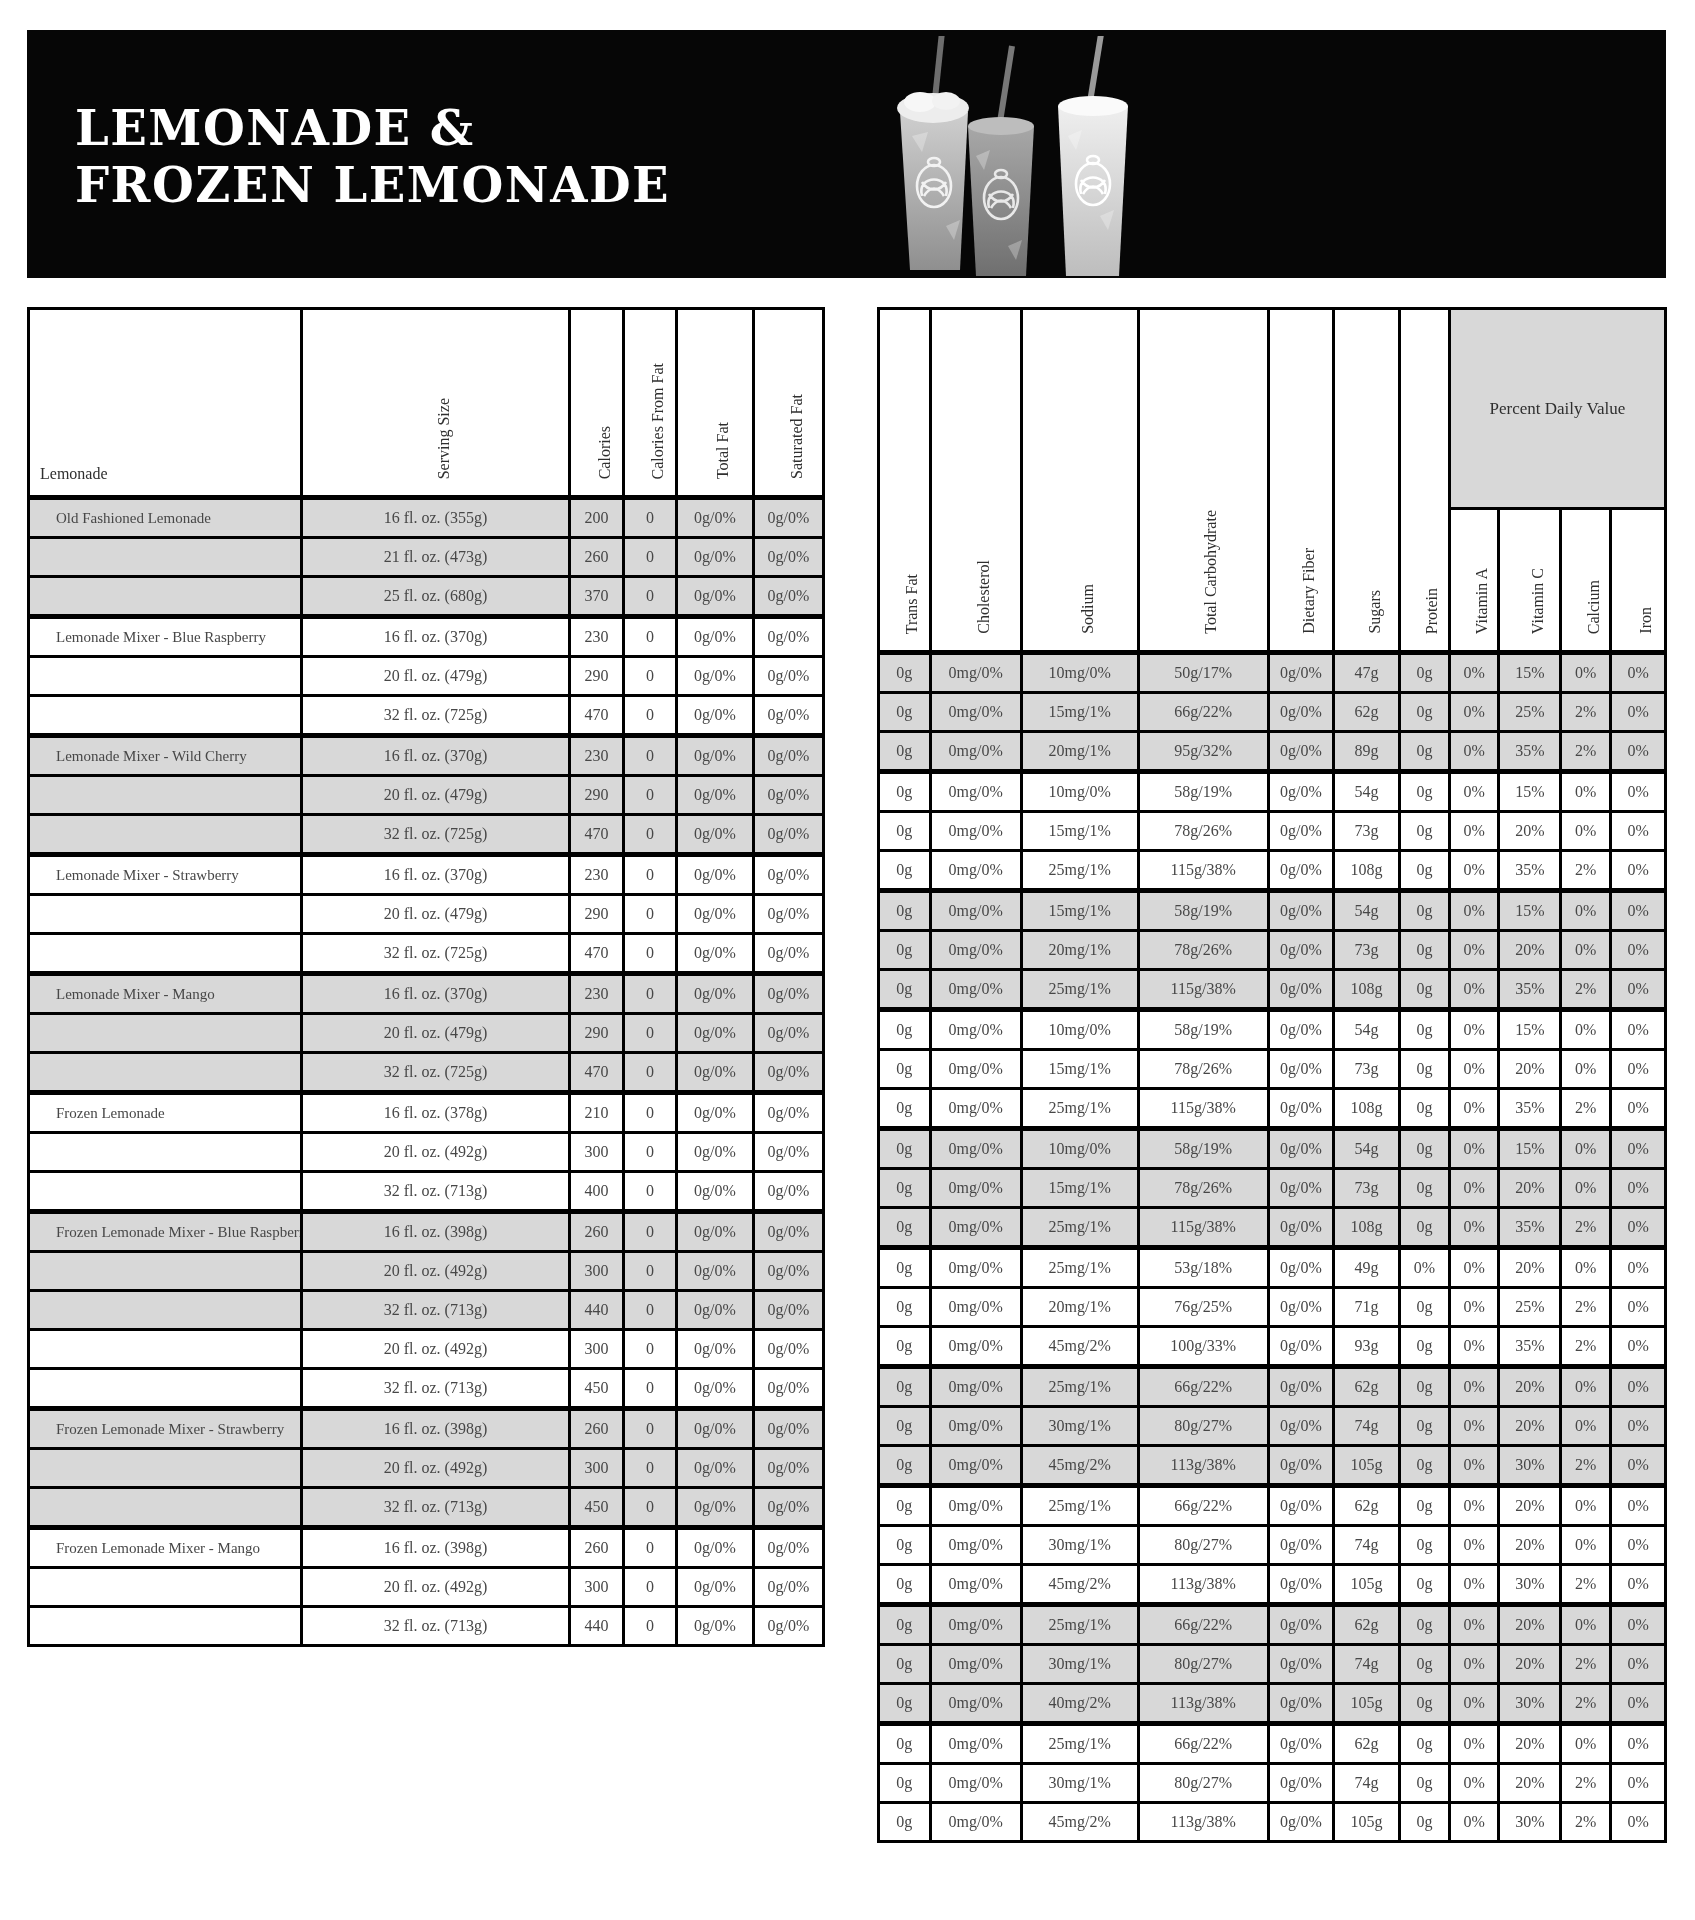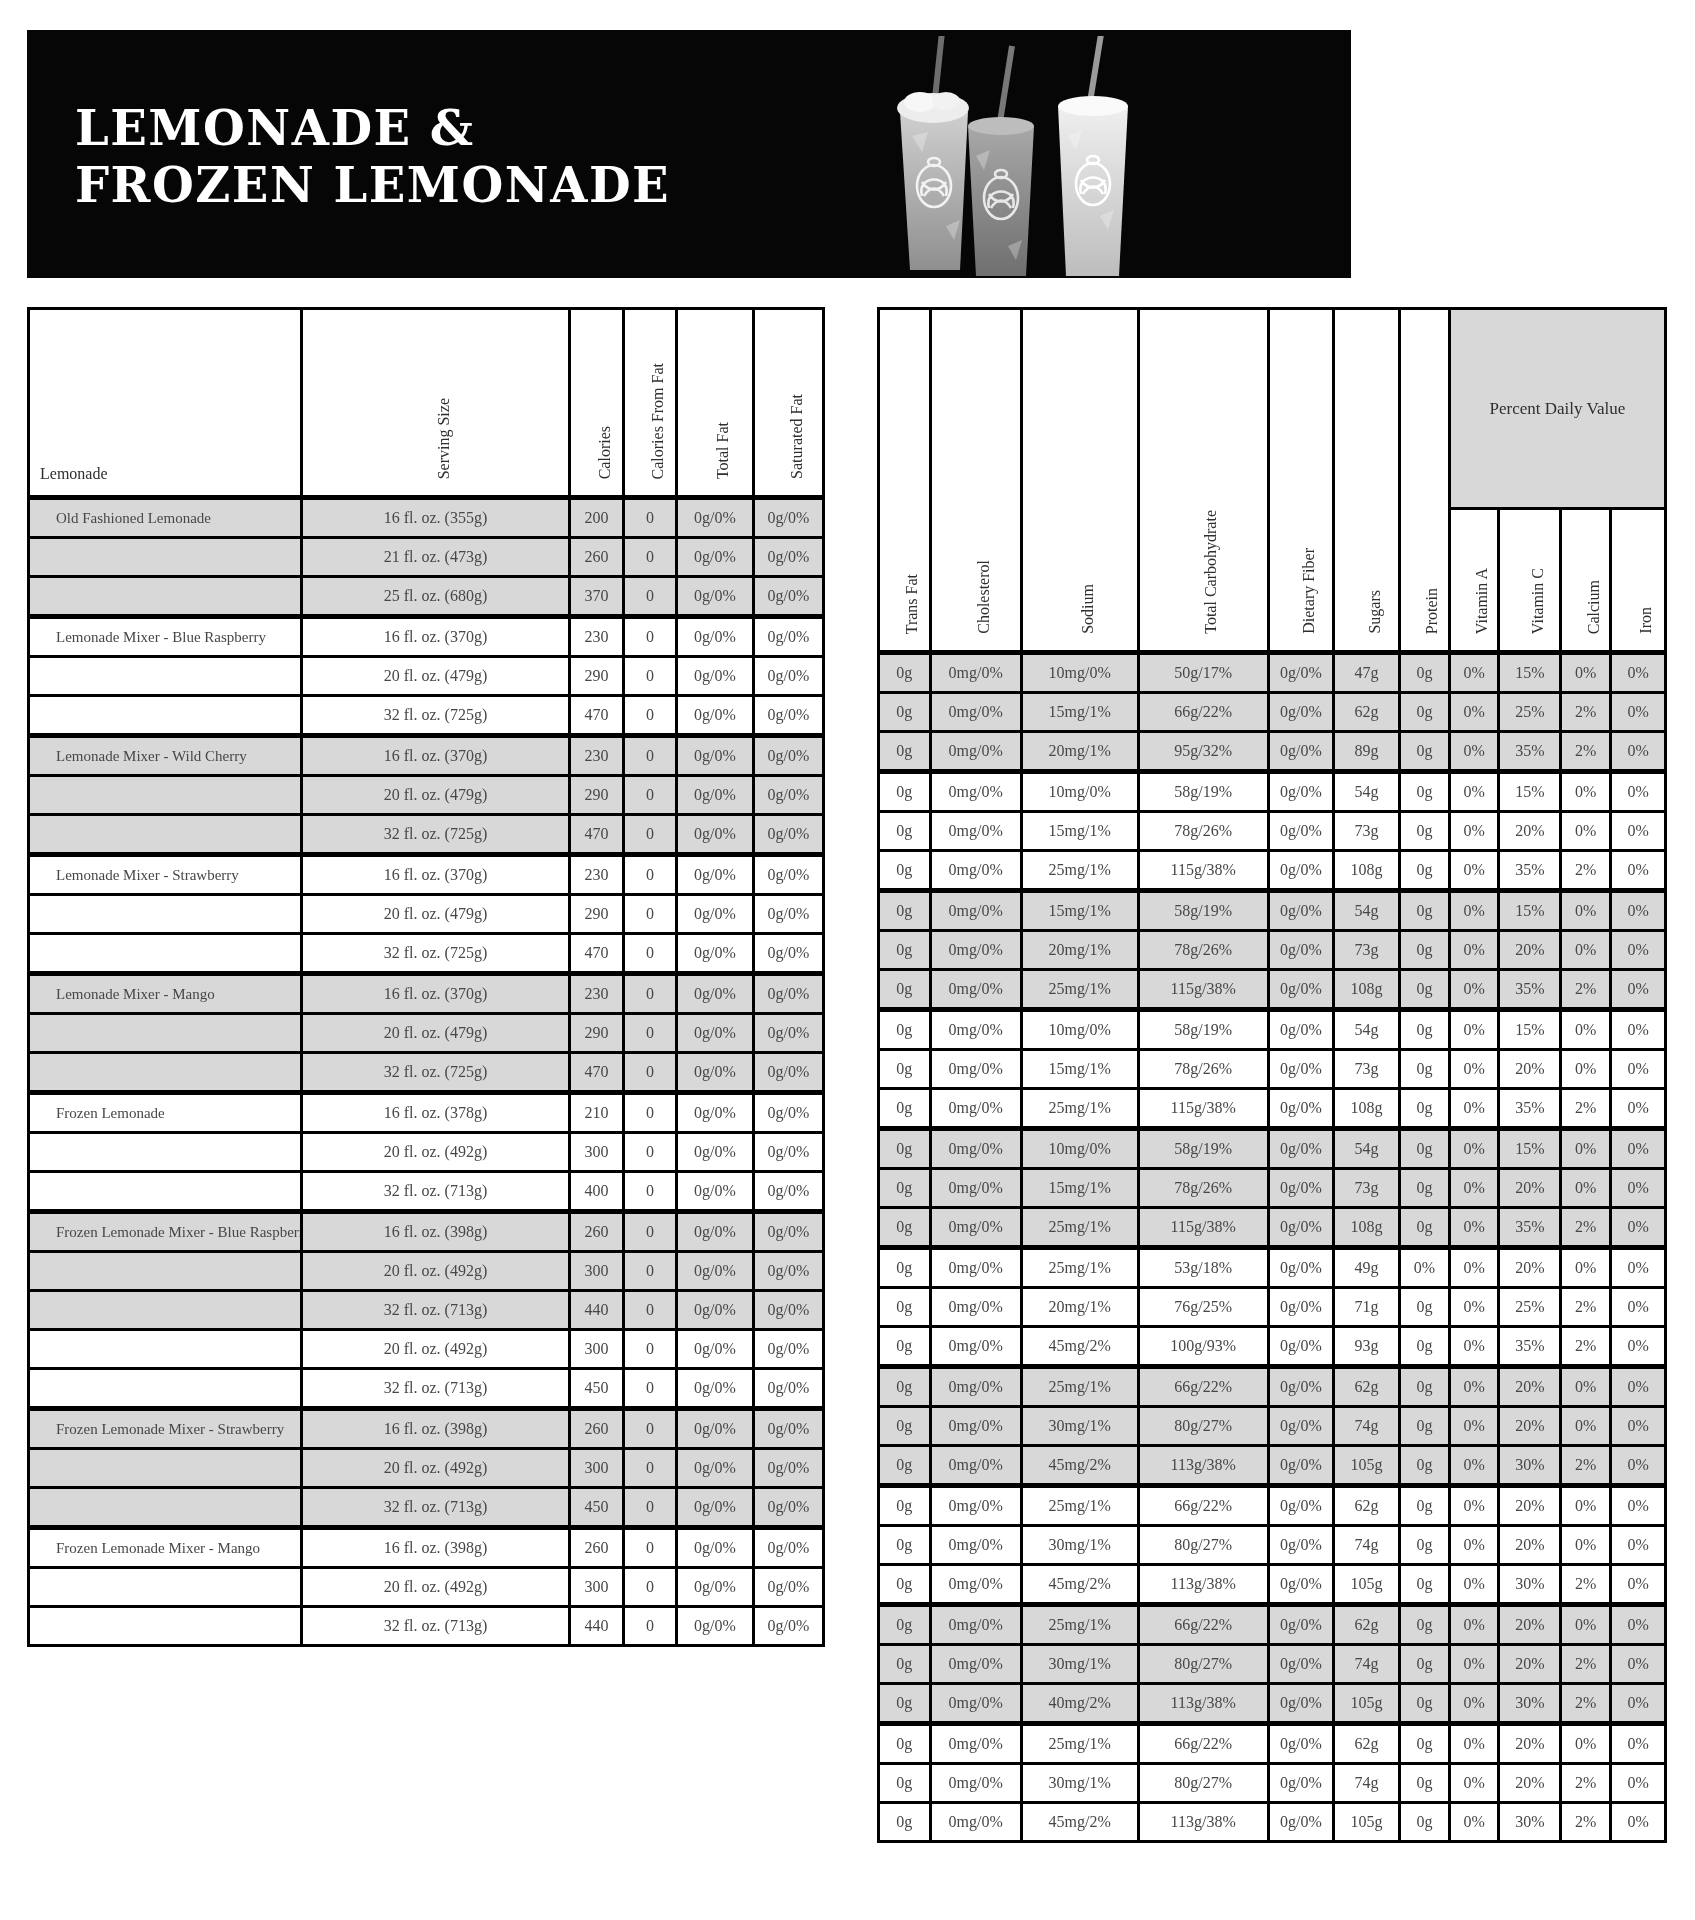--- a/index.html
+++ b/index.html
@@ -1,19 +1,19 @@
 <!DOCTYPE html>
 <html><head>
 <meta charset="utf-8">
 <style>
   html,body{margin:0;padding:0;background:#ffffff;}
   .page{position:relative;width:1695px;height:1920px;background:#ffffff;overflow:hidden;
         font-family:"Liberation Serif","DejaVu Serif",serif;color:#474747;}
   
-  .banner{position:absolute;left:27px;top:30px;width:1324px;height:248px;background:#060606;}
+  .banner{position:absolute;left:27px;top:30px;width:1639px;height:248px;background:#060606;}
   .banner-title{position:absolute;left:48px;top:70px;color:#ffffff;
                 font-family:"DejaVu Serif","Liberation Serif",serif;font-weight:bold;
                 font-size:48px;line-height:57px;letter-spacing:1.5px;white-space:pre;}
   .cups{position:absolute;left:845px;top:6px;width:300px;height:242px;}
   
   table{border-collapse:collapse;position:absolute;top:307px;table-layout:fixed;background:#fff;}
   #left-table{left:27px;width:795px;}
   #right-table{left:877px;width:790px;}
   th,td{border:3px solid #000;}
   td{height:36px;font-size:16px;text-align:center;padding:0 2px;white-space:nowrap;overflow:hidden;color:#474747;}
@@ -600,21 +600,21 @@
           <td>0g</td>
           <td>0%</td>
           <td>25%</td>
           <td>2%</td>
           <td>0%</td>
         </tr>
         <tr>
           <td>0g</td>
           <td>0mg/0%</td>
           <td>45mg/2%</td>
-          <td>100g/93%</td>
+          <td>100g/33%</td>
           <td>0g/0%</td>
           <td>93g</td>
           <td>0g</td>
           <td>0%</td>
           <td>35%</td>
           <td>2%</td>
           <td>0%</td>
         </tr>
         <tr class="group-start shaded">
           <td>0g</td>

